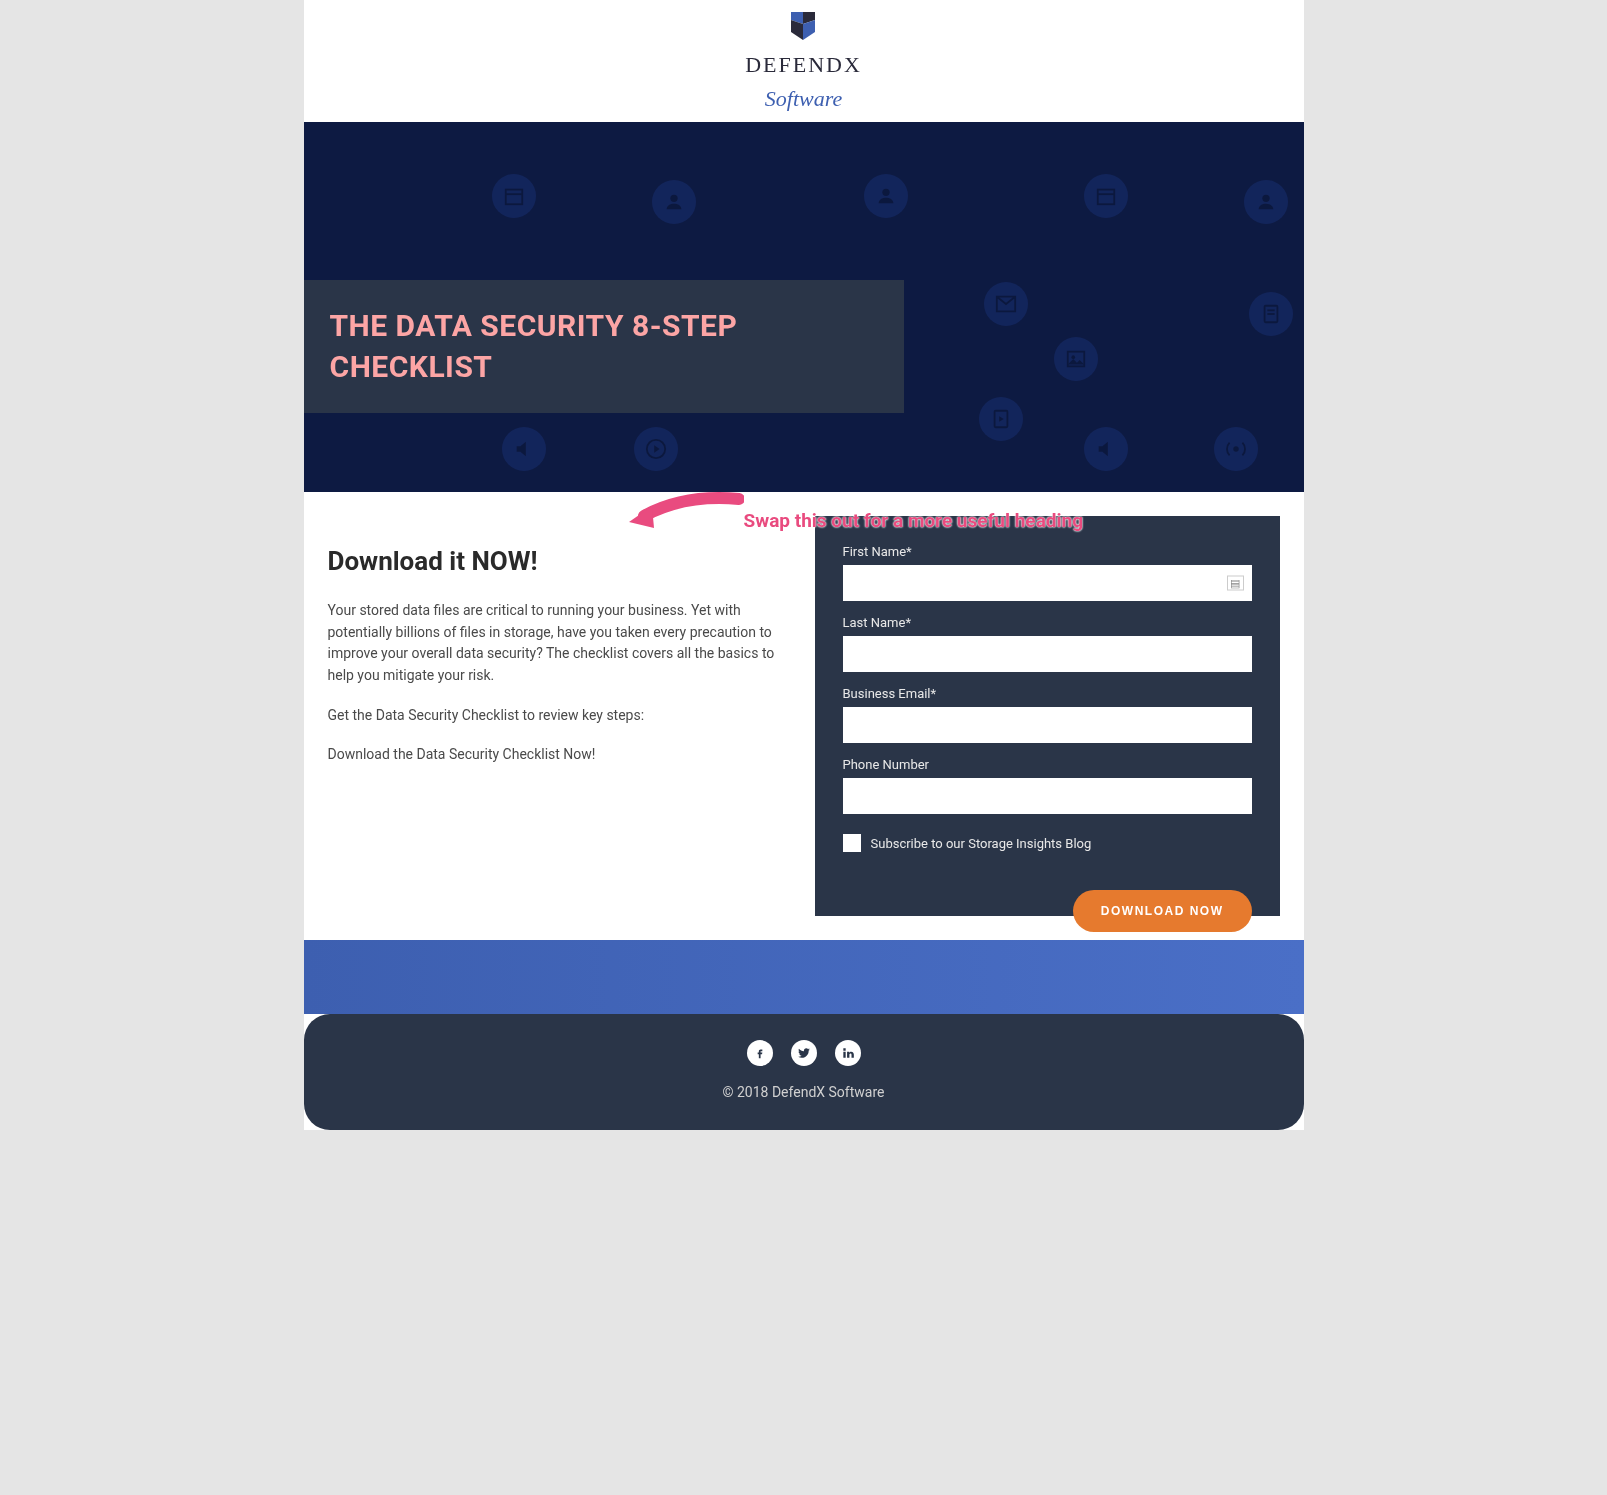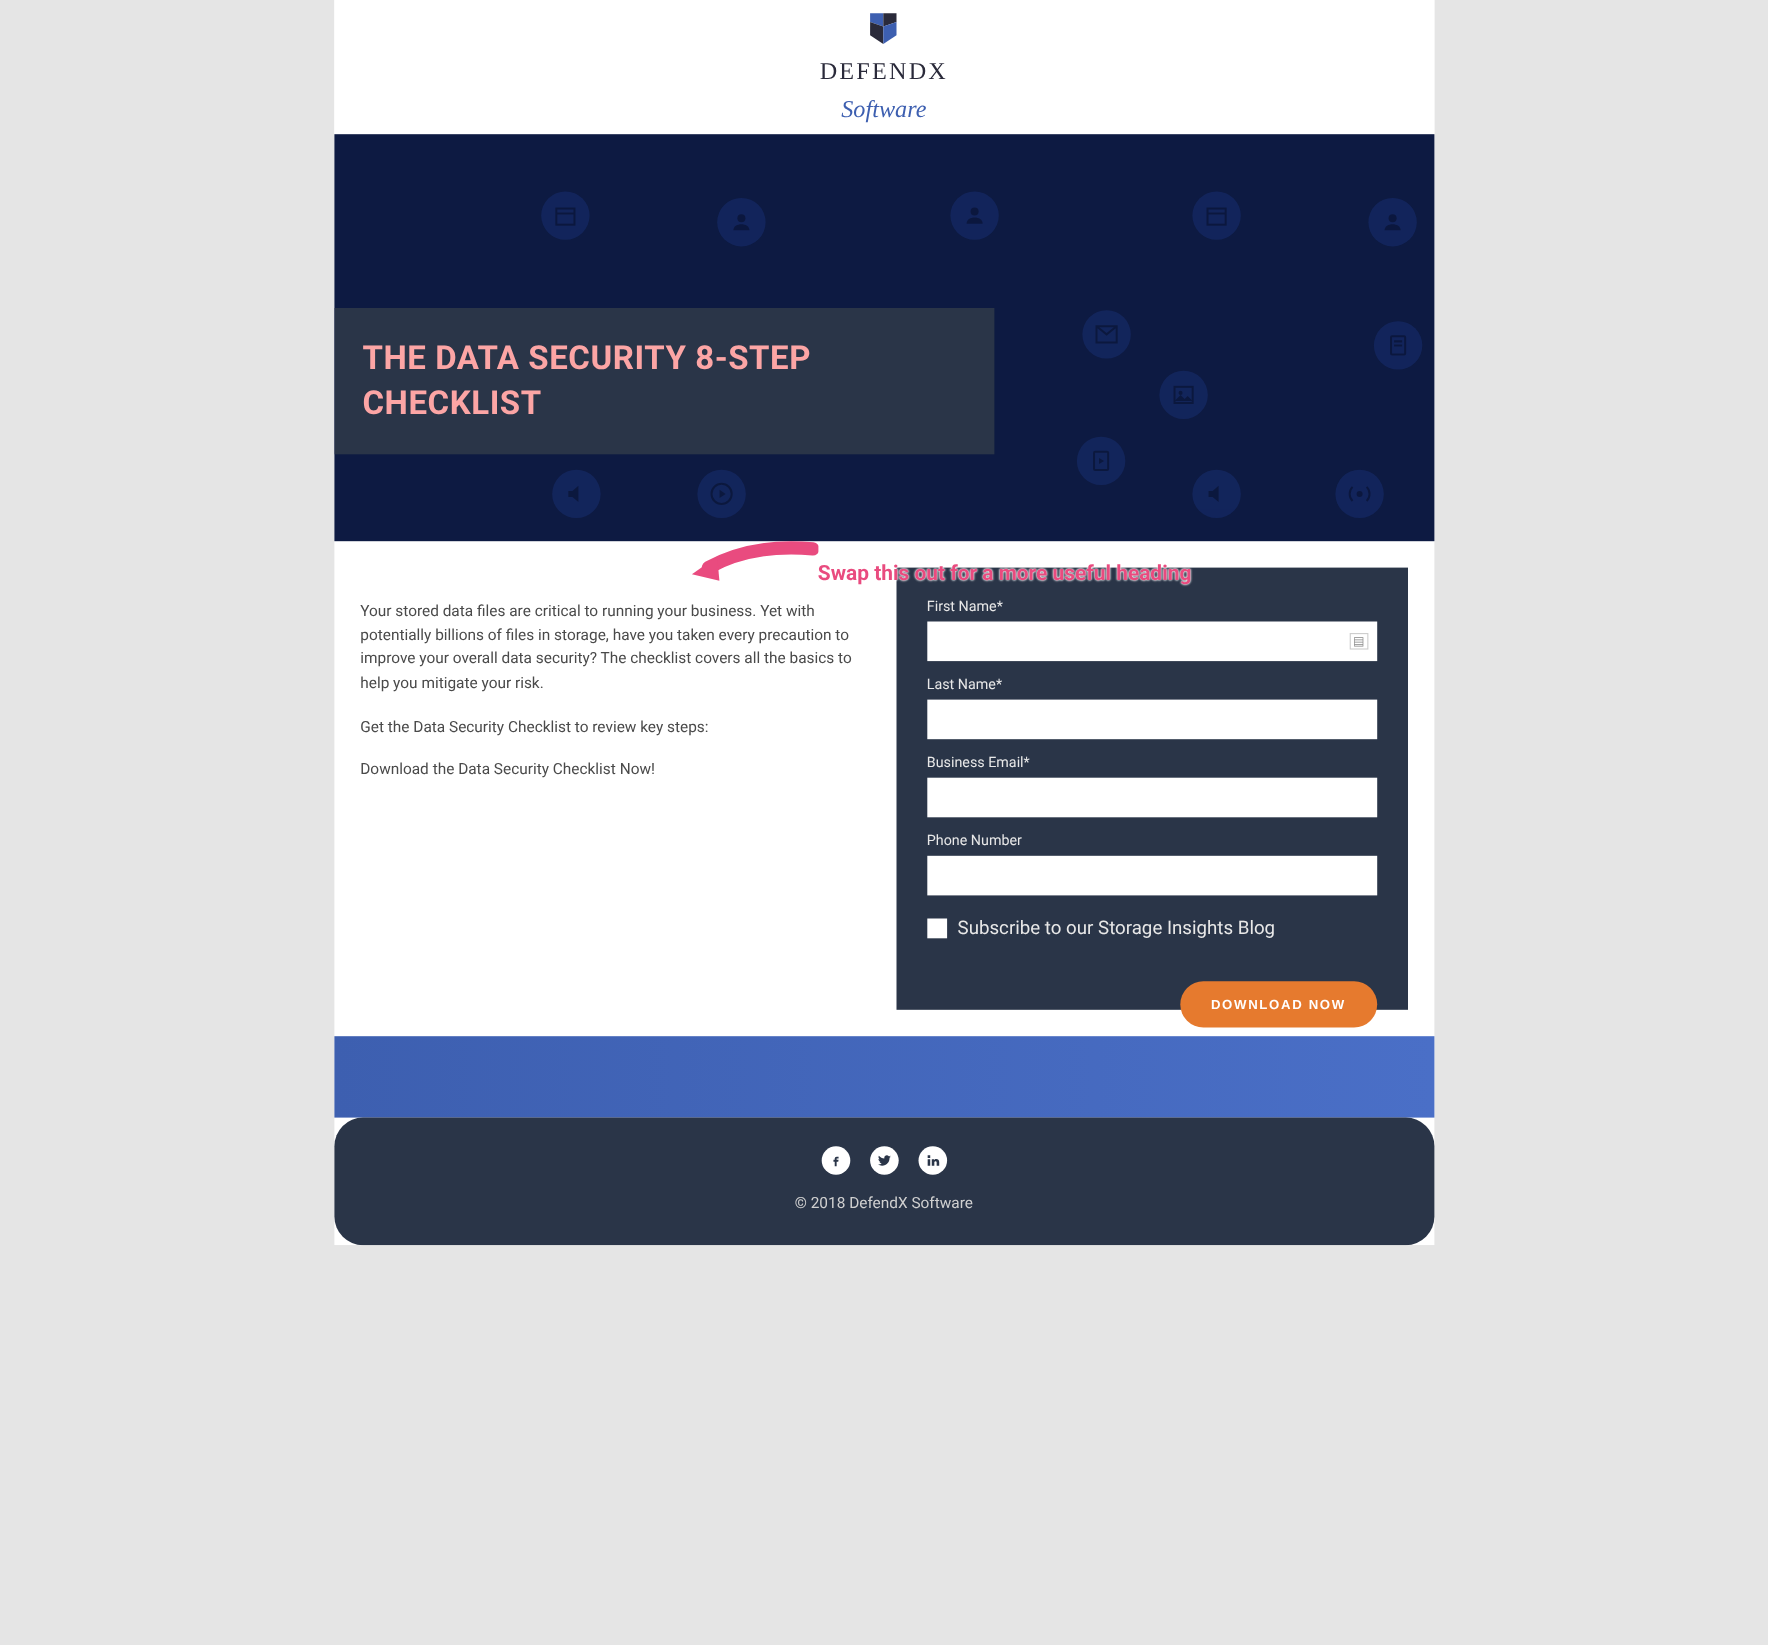--- a/index.html
+++ b/index.html
@@ -141,21 +141,21 @@
   margin-top: 20px;
   margin-bottom: 38px;
 }
 .check-box {
   width: 18px;
   height: 18px;
   background: #fff;
   cursor: pointer;
 }
 .check-label {
-  font-size: 17px;
+  font-size: 13px;
   color: #e8e8e8;
 }
 .submit-wrap {
   text-align: right;
   margin-bottom: -60px;
 }
 .submit-btn {
   background: #e67a2e;
   color: #fff;
   border: none;
@@ -347,20 +347,21 @@
   <div class="body-section">
     <div class="annotation">
       <svg class="annotation-arrow" viewBox="0 0 120 50">
         <path d="M115 15 Q 60 10 20 32" stroke="#e94b7f" stroke-width="12" fill="none" stroke-linecap="round"></path>
         <path d="M5 38 L28 22 L30 44 Z" fill="#e94b7f"></path>
       </svg>
       <div class="annotation-text">Swap this out for a more useful heading</div>
     </div>
 
     <div class="left-col">
+      <h2 class="download-heading">Download it NOW!</h2>
       <p class="body-text">Your stored data files are critical to running your business. Yet with potentially billions of files in storage, have you taken every precaution to improve your overall data security? The checklist covers all the basics to help you mitigate your risk.</p>
       <p class="body-text">Get the Data Security Checklist to review key steps:</p>
       <p class="body-text">Download the Data Security Checklist Now!</p>
     </div>
 
     <div class="right-col">
       <div class="form-row">
         <label class="form-label">First Name*</label>
         <div class="input-wrap">
           <input class="form-input" type="text" style="">

